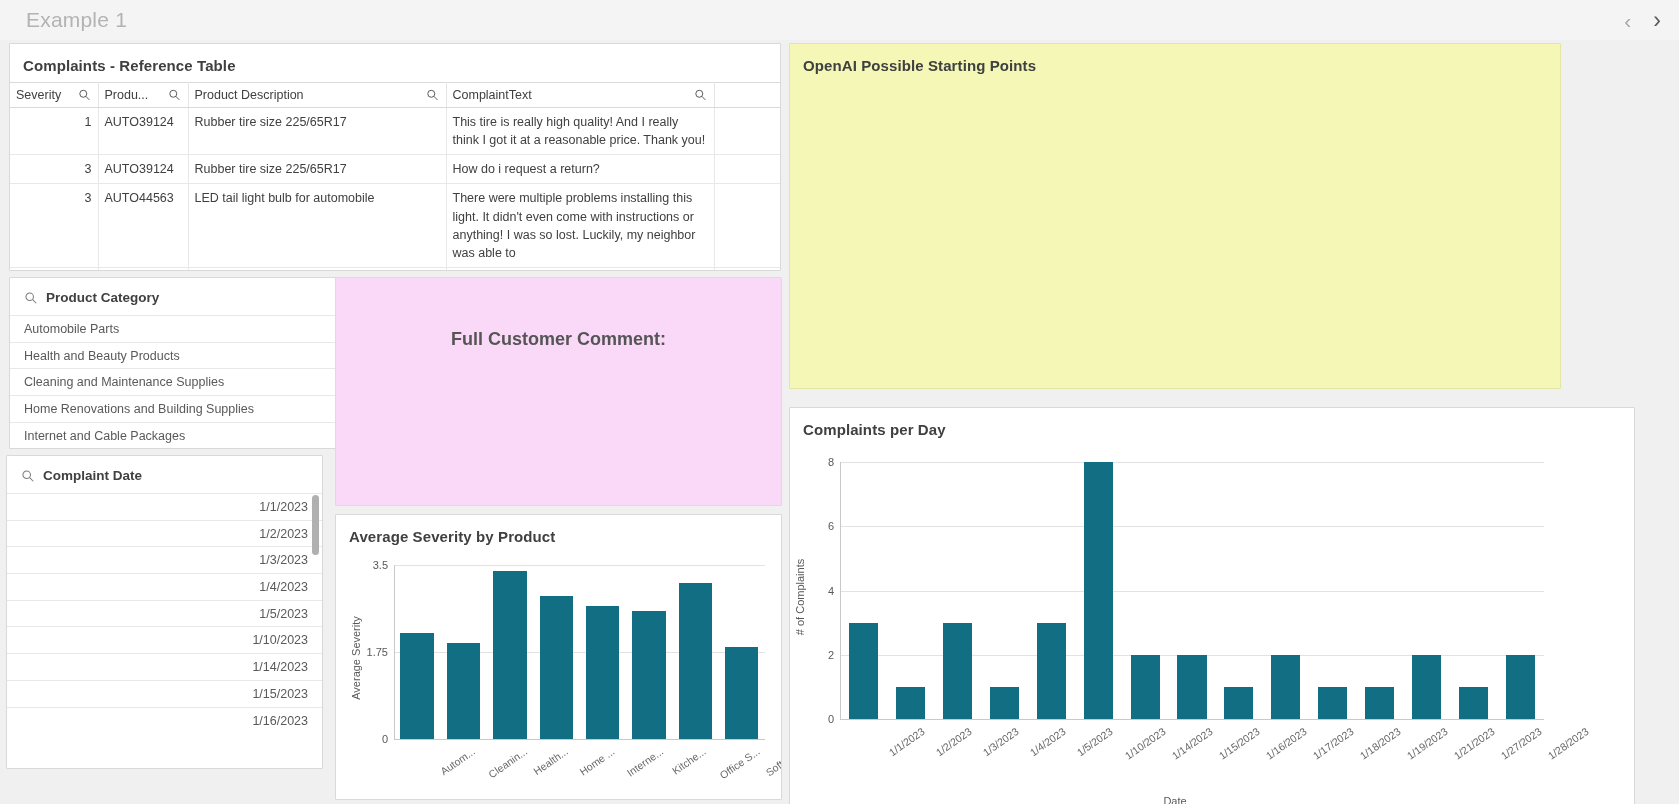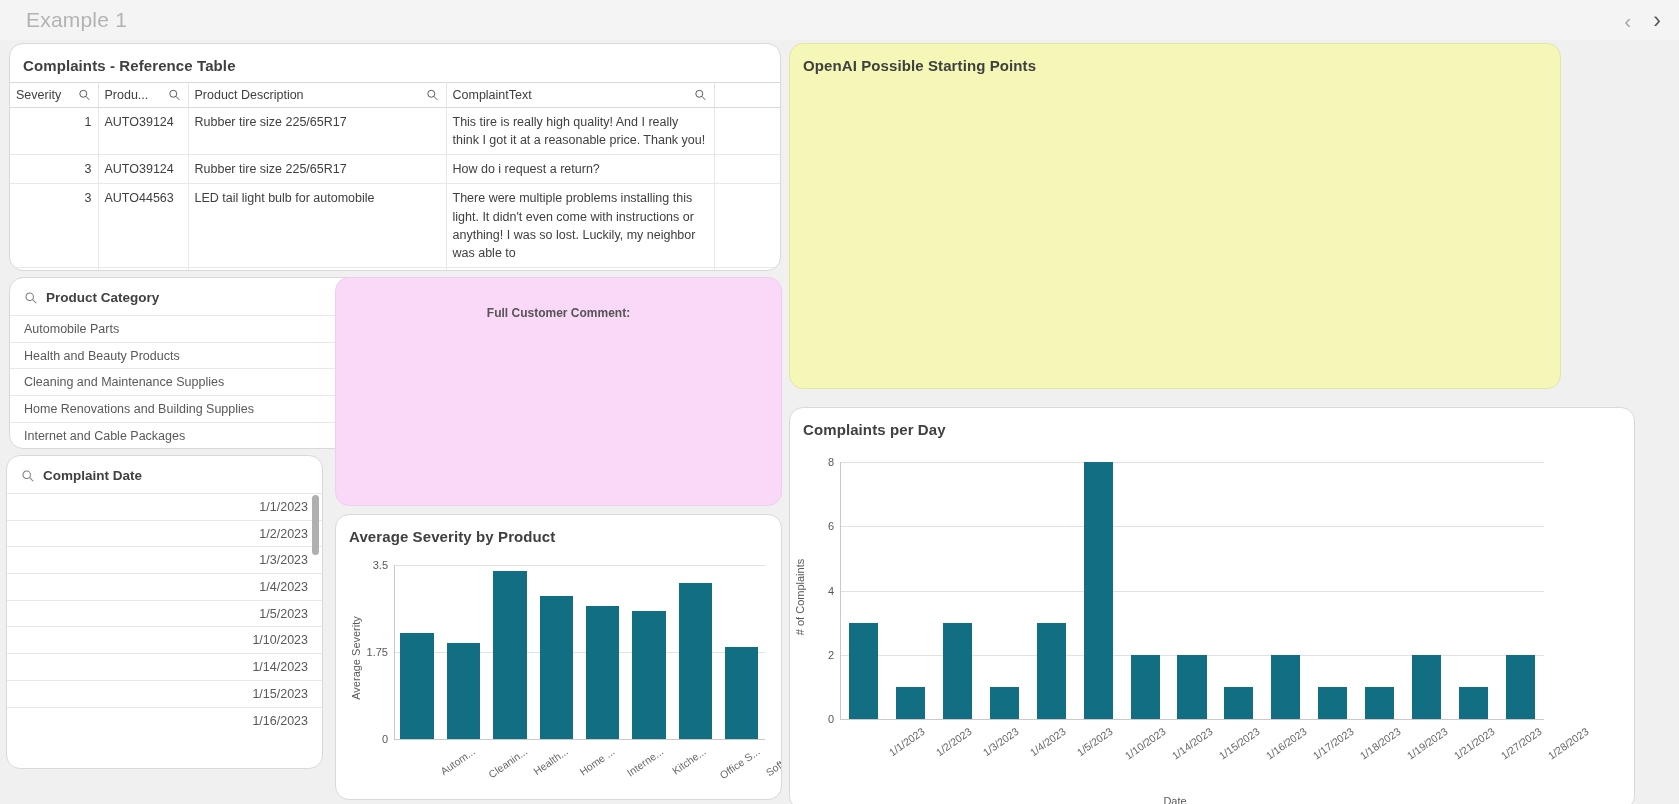--- a/index.html
+++ b/index.html
@@ -27,21 +27,21 @@
     display: flex; align-items: center; gap: 22px;
   }
   .nav-arrow { color: #a6a6a6; font-size: 21px; line-height: 1; cursor: pointer; }
   .nav-arrow.active { color: #595959; font-size: 23px; }
 
   
   .panel {
     position: absolute;
     background: #fff;
     border: 1px solid #d9d9d9;
-    border-radius: 14px;
+    border-radius: 1px;
     overflow: hidden;
   }
   .panel-title {
     font-size: 15px; font-weight: bold; color: #404040;
     padding: 13px 0 8px 13px;
     letter-spacing: .1px;
   }
 
   
   #refTable { left: 9px; top: 43px; width: 772px; height: 228px; }
@@ -99,22 +99,22 @@
     background: #f4f7b5; border-color: #e3e6a6;
   }
   #aiPanel .panel-title { color: #3f4040; }
 
   
   #commentPanel {
     left: 335px; top: 277px; width: 447px; height: 229px;
     background: #fad8f8; border-color: #f2cdf0;
   }
   .comment-title {
-    text-align: center; font-size: 12px; font-weight: bold; color: #555;
-    margin-top: 28px;
+    text-align: center; font-size: 18px; font-weight: bold; color: #555;
+    margin-top: 51px;
   }
 
   
   #sevChart { left: 335px; top: 514px; width: 447px; height: 286px; }
   #dayChart { left: 789px; top: 407px; width: 846px; height: 403px; }
 
   .chart-area { position: relative; }
   .axis-label-y {
     position: absolute;
     transform-origin: 50% 50%;

